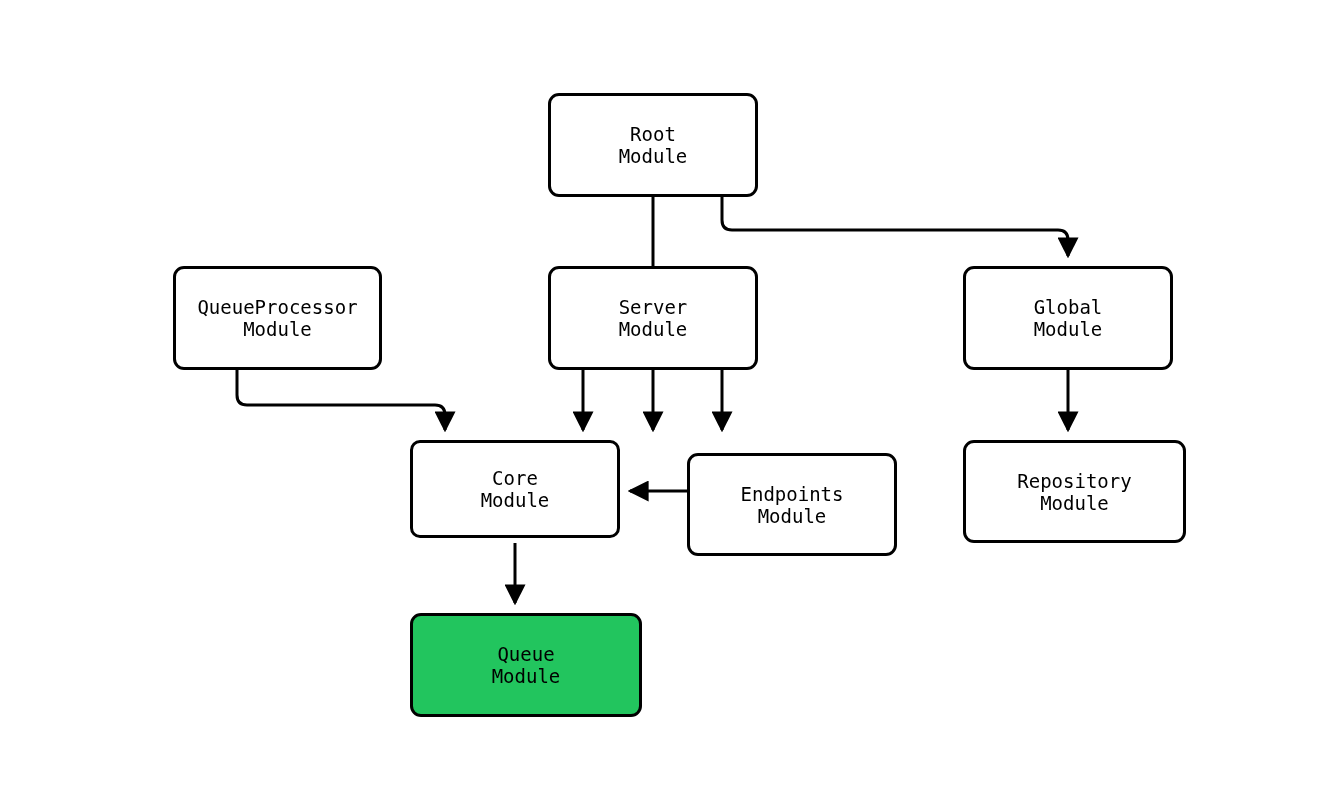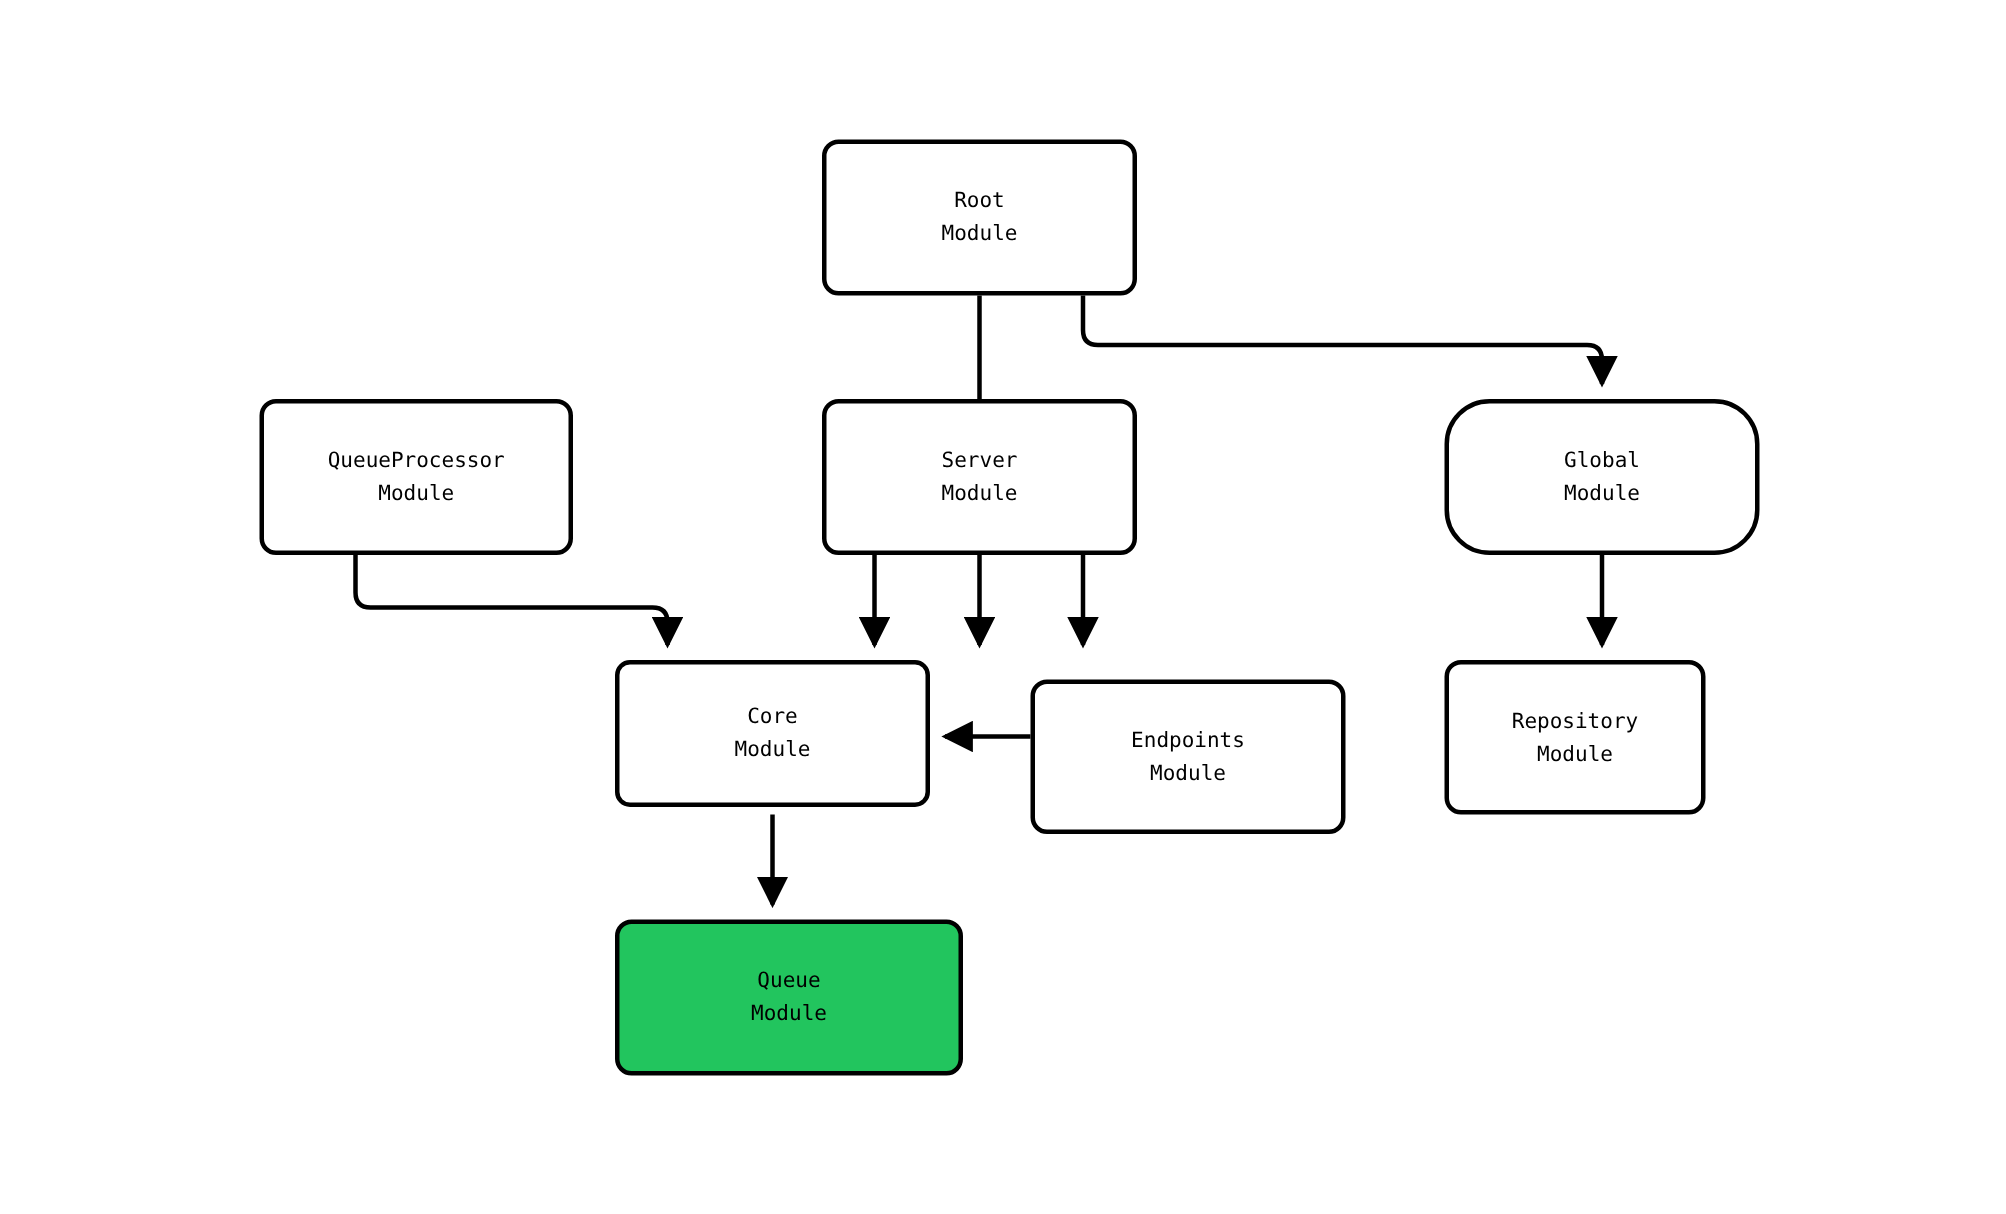--- a/index.html
+++ b/index.html
@@ -31,21 +31,21 @@
     border: 3px solid #000000;
     border-radius: 11px;
     display: flex;
     flex-direction: column;
     align-items: center;
     justify-content: center;
     z-index: 2;
   }
   .node-label {
     font-family: "DejaVu Sans Mono", "Liberation Mono", monospace;
-    font-size: 14px;
+    font-size: 19px;
     line-height: 22px;
     font-weight: 400;
     color: #000000;
     text-align: center;
     white-space: pre;
     letter-spacing: 0px;
   }
 </style>
 </head>
 <body>
@@ -75,33 +75,33 @@
 Module</div>
   </div>
   <div class="node" style="left: 133px; top: 266px; width: 209px; height: 104px; background: rgb(255, 255, 255); border-color: rgb(0, 0, 0); margin-left: 40px;">
     <div class="node-label">QueueProcessor
 Module</div>
   </div>
   <div class="node" style="left: 548px; top: 266px; width: 210px; height: 104px; background: rgb(255, 255, 255); border-color: rgb(0, 0, 0);">
     <div class="node-label">Server
 Module</div>
   </div>
-  <div class="node" style="left: 963px; top: 266px; width: 210px; height: 104px; background: rgb(255, 255, 255); border-color: rgb(0, 0, 0); border-radius: 30px;">
+  <div class="node" style="left: 963px; top: 266px; width: 210px; height: 104px; background: rgb(255, 255, 255); border-color: rgb(0, 0, 0);">
     <div class="node-label">Global
 Module</div>
   </div>
   <div class="node" style="left: 410px; top: 440px; width: 210px; height: 98px; background: rgb(255, 255, 255); border-color: rgb(0, 0, 0); border-radius: 10px;">
     <div class="node-label">Core
 Module</div>
   </div>
   <div class="node" style="left: 687px; top: 440px; width: 210px; height: 103px; background: rgb(255, 255, 255); border-color: rgb(0, 0, 0); margin-top: 13px;">
     <div class="node-label">Endpoints
 Module</div>
   </div>
-  <div class="node" style="left: 963px; top: 440px; width: 174px; height: 103px; background: rgb(255, 255, 255); border-color: rgb(0, 0, 0);">
+  <div class="node" style="left: 963px; top: 440px; width: 223px; height: 103px; background: rgb(255, 255, 255); border-color: rgb(0, 0, 0);">
     <div class="node-label">Repository
 Module</div>
   </div>
   <div class="node" style="left: 410px; top: 613px; width: 232px; height: 104px; background: #22c55e; border-color: rgb(0, 0, 0);">
     <div class="node-label">Queue
 Module</div>
   </div>
 
 </div>
 

